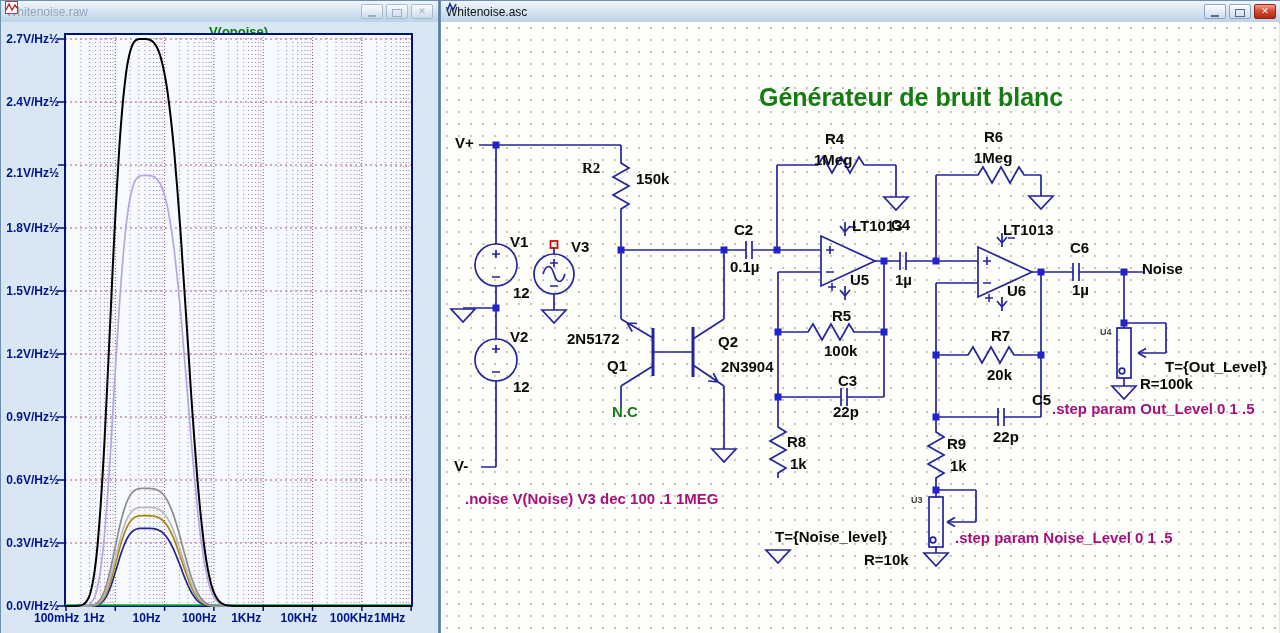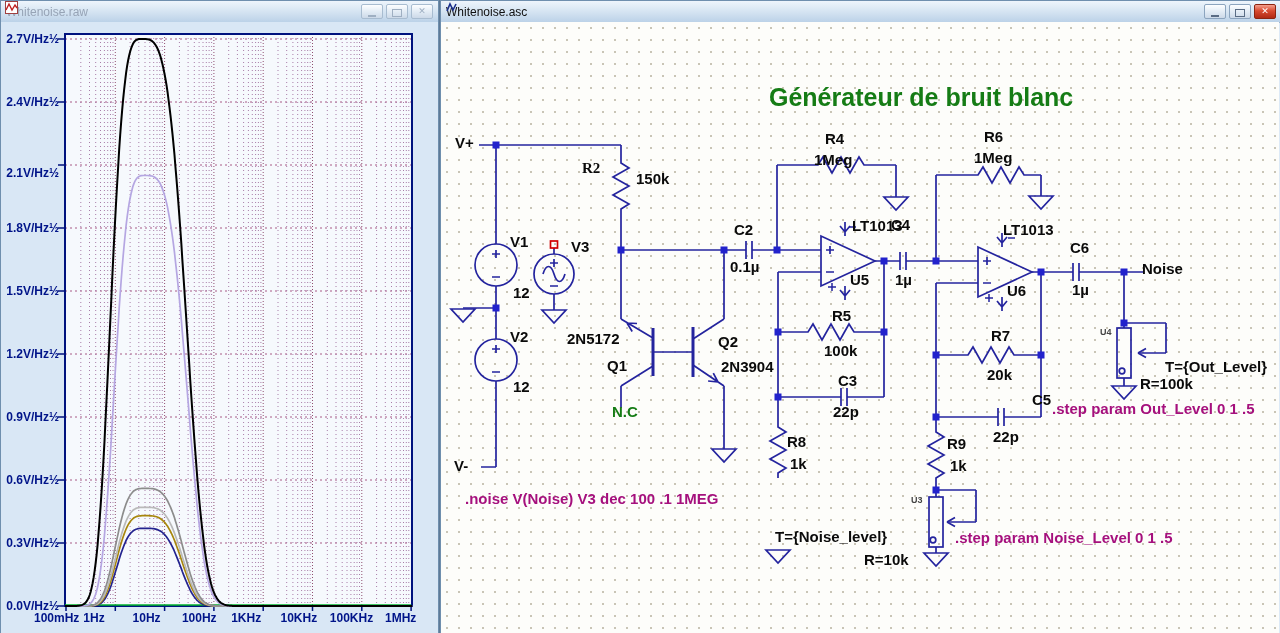--- a/index.html
+++ b/index.html
@@ -49,20 +49,21 @@
       <button class="wbtn pale">
           <i class="i-min"></i>
         </button>
       <button class="wbtn pale">
           <i class="i-max"></i>
         </button>
       <button class="wbtn pale"><span>✕</span></button>
     </span>
   </div>
   <div id="plot-content">
+    <div id="plot-title">V(onoise)</div>
     <svg id="plot-svg" width="437" height="612">
         <rect x="64" y="12" width="347" height="572" fill="#f6f9fd" stroke="none"></rect>
         <path d="M64,521H411 M64,458H411 M64,395H411 M64,332H411 M64,269H411 M64,206.00000000000006H411 M64,143H411 M64,80H411 M64,17H411 " stroke="#a85a86" stroke-width="1" stroke-dasharray="2 3" fill="none"></path>
         <path d="M79.8,12V584 M88.5,12V584 M94.7,12V584 M99.5,12V584 M103.4,12V584 M106.7,12V584 M109.5,12V584 M112.0,12V584 M129.1,12V584 M137.8,12V584 M144.0,12V584 M148.8,12V584 M152.7,12V584 M156.0,12V584 M158.8,12V584 M161.3,12V584 M178.4,12V584 M187.1,12V584 M193.3,12V584 M198.1,12V584 M202.0,12V584 M205.3,12V584 M208.1,12V584 M210.6,12V584 M227.7,12V584 M236.4,12V584 M242.6,12V584 M247.4,12V584 M251.3,12V584 M254.6,12V584 M257.4,12V584 M259.9,12V584 M277.0,12V584 M285.7,12V584 M291.9,12V584 M296.7,12V584 M300.6,12V584 M303.9,12V584 M306.7,12V584 M309.2,12V584 M326.3,12V584 M335.0,12V584 M341.2,12V584 M346.0,12V584 M349.9,12V584 M353.2,12V584 M356.0,12V584 M358.5,12V584 M375.6,12V584 M384.3,12V584 M390.5,12V584 M395.3,12V584 M399.2,12V584 M402.5,12V584 M405.3,12V584 M407.8,12V584 " stroke="#a87ca8" stroke-width="1" stroke-dasharray="1 3" fill="none"></path>
         <path d="M114.3,12V584 M163.6,12V584 M212.89999999999998,12V584 M262.2,12V584 M311.5,12V584 M360.79999999999995,12V584 " stroke="#905070" stroke-width="1" stroke-dasharray="1 2" fill="none"></path>
         <rect x="64" y="12" width="347" height="572" fill="none" stroke="#00127e" stroke-width="2"></rect>
         <path d="M57,17H64 M57,79.99999999999994H64 M57,143H64 M57,205.99999999999994H64 M57,268.99999999999994H64 M57,332H64 M57,394.9999999999999H64 M57,458H64 M57,521H64 M57,583.9999999999999H64 M65,584V589 M114.3,584V589 M163.6,584V589 M212.89999999999998,584V589 M262.2,584V589 M311.5,584V589 M360.79999999999995,584V589 M410.09999999999997,584V589 " stroke="#00127e" stroke-width="1.5" fill="none"></path>
         <polyline points="64,583 410,583" fill="none" stroke="#00b22d" stroke-width="1.7"></polyline>
         <polyline points="64.0,584.0 65.0,584.0 66.0,584.0 67.0,584.0 68.0,584.0 68.9,584.0 69.9,584.0 70.9,584.0 71.9,584.0 72.9,584.0 73.9,584.0 74.9,584.0 75.8,584.0 76.8,584.0 77.8,584.0 78.8,584.0 79.8,584.0 80.8,584.0 81.8,584.0 82.7,584.0 83.7,584.0 84.7,584.0 85.7,584.0 86.7,584.0 87.7,584.0 88.7,584.0 89.7,583.9 90.6,583.9 91.6,583.8 92.6,583.7 93.6,583.6 94.6,583.5 95.6,583.2 96.6,583.0 97.5,582.6 98.5,582.1 99.5,581.5 100.5,580.8 101.5,579.9 102.5,578.8 103.5,577.5 104.4,576.0 105.4,574.4 106.4,572.4 107.4,570.3 108.4,568.0 109.4,565.4 110.4,562.7 111.3,559.7 112.3,556.7 113.3,553.5 114.3,550.3 115.3,547.0 116.3,543.7 117.3,540.4 118.2,537.2 119.2,534.1 120.2,531.1 121.2,528.2 122.2,525.5 123.2,522.9 124.2,520.6 125.1,518.4 126.1,516.5 127.1,514.8 128.1,513.2 129.1,511.9 130.1,510.7 131.1,509.8 132.0,508.9 133.0,508.3 134.0,507.7 135.0,507.3 136.0,507.0 137.0,506.7 138.0,506.5 139.0,506.4 139.9,506.4 140.9,506.3 141.9,506.3 142.9,506.3 143.9,506.3 144.9,506.3 145.9,506.3 146.8,506.3 147.8,506.3 148.8,506.3 149.8,506.4 150.8,506.5 151.8,506.6 152.8,506.7 153.7,506.9 154.7,507.1 155.7,507.4 156.7,507.7 157.7,508.2 158.7,508.7 159.7,509.3 160.6,509.9 161.6,510.7 162.6,511.6 163.6,512.6 164.6,513.8 165.6,515.0 166.6,516.4 167.5,517.9 168.5,519.5 169.5,521.3 170.5,523.1 171.5,525.1 172.5,527.2 173.5,529.5 174.4,531.8 175.4,534.2 176.4,536.6 177.4,539.1 178.4,541.7 179.4,544.3 180.4,546.9 181.3,549.5 182.3,552.1 183.3,554.6 184.3,557.1 185.3,559.5 186.3,561.8 187.3,564.0 188.3,566.1 189.2,568.1 190.2,570.0 191.2,571.7 192.2,573.3 193.2,574.7 194.2,576.0 195.2,577.2 196.1,578.3 197.1,579.2 198.1,580.0 199.1,580.7 200.1,581.3 201.1,581.8 202.1,582.3 203.0,582.6 204.0,582.9 205.0,583.2 206.0,583.3 207.0,583.5 208.0,583.6 209.0,583.7 209.9,583.8 210.9,583.8 211.9,583.9 212.9,583.9 213.9,583.9 214.9,584.0 215.9,584.0 216.8,584.0 217.8,584.0 218.8,584.0 219.8,584.0 220.8,584.0 221.8,584.0 222.8,584.0 223.7,584.0 224.7,584.0 225.7,584.0 226.7,584.0 227.7,584.0 228.7,584.0 229.7,584.0 230.6,584.0 231.6,584.0 232.6,584.0 233.6,584.0 234.6,584.0 235.6,584.0 236.6,584.0 237.6,584.0 238.5,584.0 239.5,584.0 240.5,584.0 241.5,584.0 242.5,584.0 243.5,584.0 244.5,584.0 245.4,584.0 246.4,584.0 247.4,584.0 248.4,584.0 249.4,584.0 250.4,584.0 251.4,584.0 252.3,584.0 253.3,584.0 254.3,584.0 255.3,584.0 256.3,584.0 257.3,584.0 258.3,584.0 259.2,584.0 260.2,584.0 261.2,584.0 262.2,584.0 263.2,584.0 264.2,584.0 265.2,584.0 266.1,584.0 267.1,584.0 268.1,584.0 269.1,584.0 270.1,584.0 271.1,584.0 272.1,584.0 273.0,584.0 274.0,584.0 275.0,584.0 276.0,584.0 277.0,584.0 278.0,584.0 279.0,584.0 279.9,584.0 280.9,584.0 281.9,584.0 282.9,584.0 283.9,584.0 284.9,584.0 285.9,584.0 286.9,584.0 287.8,584.0 288.8,584.0 289.8,584.0 290.8,584.0 291.8,584.0 292.8,584.0 293.8,584.0 294.7,584.0 295.7,584.0 296.7,584.0 297.7,584.0 298.7,584.0 299.7,584.0 300.7,584.0 301.6,584.0 302.6,584.0 303.6,584.0 304.6,584.0 305.6,584.0 306.6,584.0 307.6,584.0 308.5,584.0 309.5,584.0 310.5,584.0 311.5,584.0 312.5,584.0 313.5,584.0 314.5,584.0 315.4,584.0 316.4,584.0 317.4,584.0 318.4,584.0 319.4,584.0 320.4,584.0 321.4,584.0 322.3,584.0 323.3,584.0 324.3,584.0 325.3,584.0 326.3,584.0 327.3,584.0 328.3,584.0 329.2,584.0 330.2,584.0 331.2,584.0 332.2,584.0 333.2,584.0 334.2,584.0 335.2,584.0 336.1,584.0 337.1,584.0 338.1,584.0 339.1,584.0 340.1,584.0 341.1,584.0 342.1,584.0 343.1,584.0 344.0,584.0 345.0,584.0 346.0,584.0 347.0,584.0 348.0,584.0 349.0,584.0 350.0,584.0 350.9,584.0 351.9,584.0 352.9,584.0 353.9,584.0 354.9,584.0 355.9,584.0 356.9,584.0 357.8,584.0 358.8,584.0 359.8,584.0 360.8,584.0 361.8,584.0 362.8,584.0 363.8,584.0 364.7,584.0 365.7,584.0 366.7,584.0 367.7,584.0 368.7,584.0 369.7,584.0 370.7,584.0 371.6,584.0 372.6,584.0 373.6,584.0 374.6,584.0 375.6,584.0 376.6,584.0 377.6,584.0 378.5,584.0 379.5,584.0 380.5,584.0 381.5,584.0 382.5,584.0 383.5,584.0 384.5,584.0 385.4,584.0 386.4,584.0 387.4,584.0 388.4,584.0 389.4,584.0 390.4,584.0 391.4,584.0 392.4,584.0 393.3,584.0 394.3,584.0 395.3,584.0 396.3,584.0 397.3,584.0 398.3,584.0 399.3,584.0 400.2,584.0 401.2,584.0 402.2,584.0 403.2,584.0 404.2,584.0 405.2,584.0 406.2,584.0 407.1,584.0 408.1,584.0 409.1,584.0 410.1,584.0 411.1,584.0 " fill="none" stroke="#23238f" stroke-width="1.7"></polyline>
         <polyline points="64.0,584.0 65.0,584.0 66.0,584.0 67.0,584.0 68.0,584.0 68.9,584.0 69.9,584.0 70.9,584.0 71.9,584.0 72.9,584.0 73.9,584.0 74.9,584.0 75.8,584.0 76.8,584.0 77.8,584.0 78.8,584.0 79.8,584.0 80.8,584.0 81.8,584.0 82.7,584.0 83.7,584.0 84.7,584.0 85.7,584.0 86.7,584.0 87.7,583.9 88.7,583.9 89.7,583.9 90.6,583.8 91.6,583.7 92.6,583.6 93.6,583.4 94.6,583.1 95.6,582.8 96.6,582.4 97.5,581.9 98.5,581.2 99.5,580.4 100.5,579.4 101.5,578.2 102.5,576.8 103.5,575.2 104.4,573.3 105.4,571.2 106.4,568.8 107.4,566.2 108.4,563.4 109.4,560.3 110.4,557.0 111.3,553.6 112.3,550.1 113.3,546.4 114.3,542.7 115.3,538.9 116.3,535.1 117.3,531.4 118.2,527.8 119.2,524.3 120.2,520.9 121.2,517.7 122.2,514.7 123.2,511.9 124.2,509.3 125.1,507.0 126.1,504.8 127.1,502.9 128.1,501.3 129.1,499.8 130.1,498.5 131.1,497.5 132.0,496.6 133.0,495.8 134.0,495.2 135.0,494.8 136.0,494.4 137.0,494.1 138.0,494.0 139.0,493.8 139.9,493.8 140.9,493.7 141.9,493.7 142.9,493.7 143.9,493.7 144.9,493.7 145.9,493.7 146.8,493.7 147.8,493.7 148.8,493.8 149.8,493.8 150.8,493.9 151.8,494.0 152.8,494.1 153.7,494.3 154.7,494.5 155.7,494.8 156.7,495.2 157.7,495.6 158.7,496.2 159.7,496.8 160.6,497.5 161.6,498.4 162.6,499.3 163.6,500.4 164.6,501.6 165.6,502.9 166.6,504.3 167.5,505.9 168.5,507.7 169.5,509.5 170.5,511.5 171.5,513.7 172.5,516.0 173.5,518.3 174.4,520.9 175.4,523.5 176.4,526.2 177.4,528.9 178.4,531.8 179.4,534.7 180.4,537.6 181.3,540.5 182.3,543.5 183.3,546.4 184.3,549.2 185.3,552.0 186.3,554.8 187.3,557.4 188.3,559.9 189.2,562.4 190.2,564.7 191.2,566.8 192.2,568.8 193.2,570.7 194.2,572.4 195.2,574.0 196.1,575.4 197.1,576.6 198.1,577.8 199.1,578.8 200.1,579.6 201.1,580.4 202.1,581.0 203.0,581.6 204.0,582.1 205.0,582.5 206.0,582.8 207.0,583.0 208.0,583.3 209.0,583.4 209.9,583.6 210.9,583.7 211.9,583.8 212.9,583.8 213.9,583.9 214.9,583.9 215.9,583.9 216.8,584.0 217.8,584.0 218.8,584.0 219.8,584.0 220.8,584.0 221.8,584.0 222.8,584.0 223.7,584.0 224.7,584.0 225.7,584.0 226.7,584.0 227.7,584.0 228.7,584.0 229.7,584.0 230.6,584.0 231.6,584.0 232.6,584.0 233.6,584.0 234.6,584.0 235.6,584.0 236.6,584.0 237.6,584.0 238.5,584.0 239.5,584.0 240.5,584.0 241.5,584.0 242.5,584.0 243.5,584.0 244.5,584.0 245.4,584.0 246.4,584.0 247.4,584.0 248.4,584.0 249.4,584.0 250.4,584.0 251.4,584.0 252.3,584.0 253.3,584.0 254.3,584.0 255.3,584.0 256.3,584.0 257.3,584.0 258.3,584.0 259.2,584.0 260.2,584.0 261.2,584.0 262.2,584.0 263.2,584.0 264.2,584.0 265.2,584.0 266.1,584.0 267.1,584.0 268.1,584.0 269.1,584.0 270.1,584.0 271.1,584.0 272.1,584.0 273.0,584.0 274.0,584.0 275.0,584.0 276.0,584.0 277.0,584.0 278.0,584.0 279.0,584.0 279.9,584.0 280.9,584.0 281.9,584.0 282.9,584.0 283.9,584.0 284.9,584.0 285.9,584.0 286.9,584.0 287.8,584.0 288.8,584.0 289.8,584.0 290.8,584.0 291.8,584.0 292.8,584.0 293.8,584.0 294.7,584.0 295.7,584.0 296.7,584.0 297.7,584.0 298.7,584.0 299.7,584.0 300.7,584.0 301.6,584.0 302.6,584.0 303.6,584.0 304.6,584.0 305.6,584.0 306.6,584.0 307.6,584.0 308.5,584.0 309.5,584.0 310.5,584.0 311.5,584.0 312.5,584.0 313.5,584.0 314.5,584.0 315.4,584.0 316.4,584.0 317.4,584.0 318.4,584.0 319.4,584.0 320.4,584.0 321.4,584.0 322.3,584.0 323.3,584.0 324.3,584.0 325.3,584.0 326.3,584.0 327.3,584.0 328.3,584.0 329.2,584.0 330.2,584.0 331.2,584.0 332.2,584.0 333.2,584.0 334.2,584.0 335.2,584.0 336.1,584.0 337.1,584.0 338.1,584.0 339.1,584.0 340.1,584.0 341.1,584.0 342.1,584.0 343.1,584.0 344.0,584.0 345.0,584.0 346.0,584.0 347.0,584.0 348.0,584.0 349.0,584.0 350.0,584.0 350.9,584.0 351.9,584.0 352.9,584.0 353.9,584.0 354.9,584.0 355.9,584.0 356.9,584.0 357.8,584.0 358.8,584.0 359.8,584.0 360.8,584.0 361.8,584.0 362.8,584.0 363.8,584.0 364.7,584.0 365.7,584.0 366.7,584.0 367.7,584.0 368.7,584.0 369.7,584.0 370.7,584.0 371.6,584.0 372.6,584.0 373.6,584.0 374.6,584.0 375.6,584.0 376.6,584.0 377.6,584.0 378.5,584.0 379.5,584.0 380.5,584.0 381.5,584.0 382.5,584.0 383.5,584.0 384.5,584.0 385.4,584.0 386.4,584.0 387.4,584.0 388.4,584.0 389.4,584.0 390.4,584.0 391.4,584.0 392.4,584.0 393.3,584.0 394.3,584.0 395.3,584.0 396.3,584.0 397.3,584.0 398.3,584.0 399.3,584.0 400.2,584.0 401.2,584.0 402.2,584.0 403.2,584.0 404.2,584.0 405.2,584.0 406.2,584.0 407.1,584.0 408.1,584.0 409.1,584.0 410.1,584.0 411.1,584.0 " fill="none" stroke="#a8860d" stroke-width="1.7"></polyline>
@@ -84,21 +85,21 @@
         <div class="ytick" style="top: 577px;">0.0V/Hz½</div>
       </div>
     <div id="x-ticks">
         <div class="xtick" style="left: 33px;">100mHz</div>
         <div class="xtick" style="left: 82.3px;">1Hz</div>
         <div class="xtick" style="left: 131.6px;">10Hz</div>
         <div class="xtick" style="left: 180.9px;">100Hz</div>
         <div class="xtick" style="left: 230.2px;">1KHz</div>
         <div class="xtick" style="left: 279.5px;">10KHz</div>
         <div class="xtick" style="left: 328.8px;">100KHz</div>
-        <div class="xtick" style="left: 384px;">1MHz</div>
+        <div class="xtick" style="left: 373px;">1MHz</div>
       </div>
   </div>
 </div>
 
 <div class="win" style="left:440px;top:0;width:840px;height:633px">
   <div class="titlebar">
     <svg class="winicon" viewBox="0 0 13 13">
       <path d="M2,10 L5,3 L8,9 L11,3" fill="none" stroke="#1a2f8a" stroke-width="1.6"></path>
     </svg>
     <span class="title t-active">Whitenoise.asc</span>
@@ -248,21 +249,21 @@
         <rect x="491.5" y="329.5" width="7" height="7"></rect>
           <rect x="596.5" y="329.5" width="7" height="7"></rect>
         <rect x="491.5" y="391.5" width="7" height="7"></rect>
           <rect x="596.5" y="246.5" width="7" height="7"></rect>
         <rect x="679.5" y="246.5" width="7" height="7"></rect>
           <rect x="679.5" y="297.5" width="7" height="7"></rect>
         <rect x="491.5" y="464.5" width="7" height="7"></rect>
       </g>
     </svg>
     <div id="schem-labels">
-        <div class="slabel" style="left: 328px; top: 62px; font-size: 25px; color: rgb(21, 124, 21);">Générateur de bruit blanc</div>
+        <div class="slabel" style="left: 318px; top: 62px; font-size: 25px; color: rgb(21, 124, 21);">Générateur de bruit blanc</div>
         <div class="slabel" style="left: 14px; top: 113px; font-size: 15px; color: rgb(10, 10, 10);">V+</div>
         <div class="slabel" style="left: 13px; top: 436px; font-size: 15px; color: rgb(10, 10, 10);">V-</div>
         <div class="slabel" style="left: 69px; top: 212px; font-size: 15px; color: rgb(10, 10, 10);">V1</div>
         <div class="slabel" style="left: 72px; top: 263px; font-size: 15px; color: rgb(10, 10, 10);">12</div>
         <div class="slabel" style="left: 69px; top: 307px; font-size: 15px; color: rgb(10, 10, 10);">V2</div>
         <div class="slabel" style="left: 72px; top: 357px; font-size: 15px; color: rgb(10, 10, 10);">12</div>
         <div class="slabel" style="left: 130px; top: 217px; font-size: 15px; color: rgb(10, 10, 10);">V3</div>
         <div class="slabel" style="left: 141px; top: 139px; font-size: 15px; color: rgb(10, 10, 10); font-family: Liberation Serif, serif;">R2</div>
         <div class="slabel" style="left: 195px; top: 149px; font-size: 15px; color: rgb(10, 10, 10);">150k</div>
         <div class="slabel" style="left: 126px; top: 309px; font-size: 15px; color: rgb(10, 10, 10);">2N5172</div>

